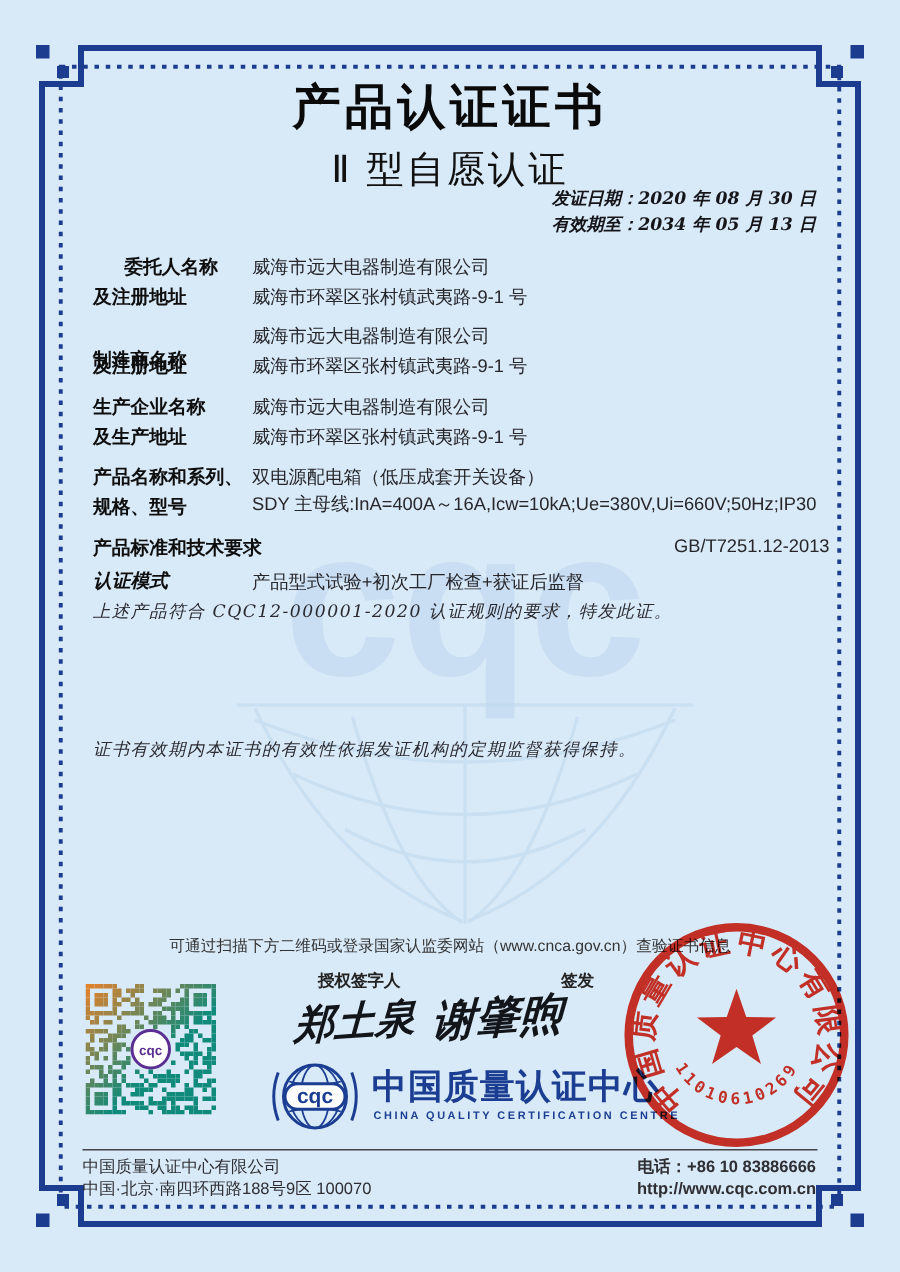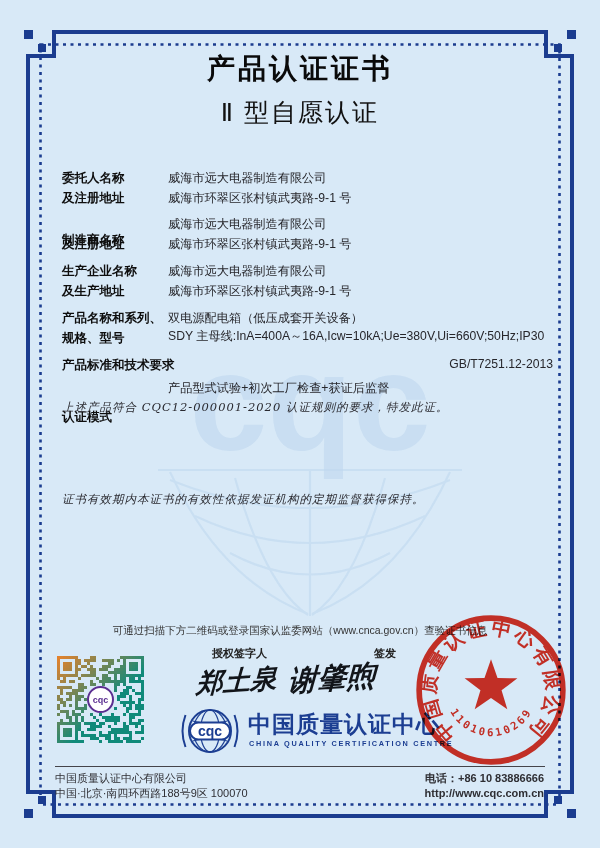--- a/index.html
+++ b/index.html
@@ -1,20 +1,20 @@
 <!DOCTYPE html>
 <html><head>
 <meta charset="utf-8">
 <style>
   html,body{margin:0;padding:0;background:#d8e9f7;}
   .page{position:relative;width:600px;height:848px;background:#d8e9f7;overflow:hidden;
         font-family:"Liberation Sans","DejaVu Sans",sans-serif;color:#1b1b1b;}
   .abs{position:absolute;}
   .center{left:0;width:600px;text-align:center;}
-  .title{top:50px;font-size:28px;font-weight:bold;letter-spacing:3px;color:#0a0a0a;}
+  .title{top:50px;font-size:32px;font-weight:bold;letter-spacing:3px;color:#0a0a0a;}
   .subtitle{top:96px;font-size:25px;font-weight:500;letter-spacing:2px;color:#111;}
   .kai{font-family:"DejaVu Serif","Liberation Serif",serif;font-style:italic;font-weight:600;
        font-size:11.5px;color:#15151a;}
   .meta-right{line-height:16.5px;}
   .flabel{left:62px;width:104px;font-size:12.5px;font-weight:bold;color:#0e0e0e;}
   .fvalue{left:168px;width:385px;font-size:12.2px;color:#26262b;white-space:nowrap;}
   .stmt{left:62px;width:480px;font-family:"DejaVu Serif","Liberation Serif",serif;
         font-style:italic;font-size:11.5px;letter-spacing:1px;color:#2a2a30;}
   .qrnote{top:624px;font-size:10.5px;color:#333;}
   .sgn-label{font-size:11px;font-weight:600;color:#222;}
@@ -63,22 +63,30 @@
       <path d="M105,160 Q135,268 178,297"></path>
       <path d="M180,152 L180,298"></path>
       <path d="M255,160 Q225,268 182,297"></path>
       <path d="M320,154 Q270,262 182,296"></path>
     </g>
   </svg>
 
   <div class="abs center title">产品认证证书</div>
   <div class="abs center subtitle">Ⅱ 型自愿认证</div>
 
-
-  <div class="abs flabel" style="top:170px;">委托人名称</div>
+  <div class="abs kai meta-right" style="left:368px;top:124px;">
+    <div>
+      <span>发证日期：</span><span>2020 年 08 月 30 日</span>
+    </div>
+    <div>
+      <span>有效期至：</span><span>2034 年 05 月 13 日</span>
+    </div>
+  </div>
+
+  <div class="abs flabel" style="top:170px;text-align:center;">委托人名称</div>
   <div class="abs fvalue" style="top:170px;">威海市远大电器制造有限公司</div>
   <div class="abs flabel" style="top:190px;">及注册地址</div>
   <div class="abs fvalue" style="top:190px;">威海市环翠区张村镇武夷路-9-1 号</div>
 
   <div class="abs flabel" style="top:232px;">制造商名称</div>
   <div class="abs fvalue" style="top:216px;">威海市远大电器制造有限公司</div>
   <div class="abs flabel" style="top:236px;">及注册地址</div>
   <div class="abs fvalue" style="top:236px;">威海市环翠区张村镇武夷路-9-1 号</div>
 
   <div class="abs flabel" style="top:263px;">生产企业名称</div>
@@ -87,21 +95,21 @@
   <div class="abs fvalue" style="top:283px;">威海市环翠区张村镇武夷路-9-1 号</div>
 
   <div class="abs flabel" style="top:310px;">产品名称和系列、</div>
   <div class="abs fvalue" style="top:310px;">双电源配电箱（低压成套开关设备）</div>
   <div class="abs flabel" style="top:330px;">规格、型号</div>
   <div class="abs fvalue" style="top:328px;">SDY 主母线:InA=400A～16A,Icw=10kA;Ue=380V,Ui=660V;50Hz;IP30</div>
 
   <div class="abs flabel" style="top:357px;width:140px;">产品标准和技术要求</div>
   <div class="abs fvalue" style="top:357px;text-align:right;">GB/T7251.12-2013</div>
 
-  <div class="abs flabel" style="top:409px;">认证模式</div>
+  <div class="abs flabel" style="top:379px;font-style:italic;">认证模式</div>
   <div class="abs fvalue" style="top:380px;">产品型式试验+初次工厂检查+获证后监督</div>
 
   <div class="abs stmt" style="top:400px;">上述产品符合 CQC12-000001-2020 认证规则的要求，特发此证。</div>
   <div class="abs stmt" style="top:444px;margin-top:48px;">证书有效期内本证书的有效性依据发证机构的定期监督获得保持。</div>
 
   <div class="abs center qrnote">可通过扫描下方二维码或登录国家认监委网站（www.cnca.gov.cn）查验证书信息</div>
 
   <div class="abs sgn-label" style="left:212px;top:646px;">授权签字人</div>
   <div class="abs sgn-label" style="left:332px;top:646px;margin-left:42px;">签发</div>
   <div class="abs sig" style="left:196px;top:663px;font-size:27px;">郑土泉</div>

